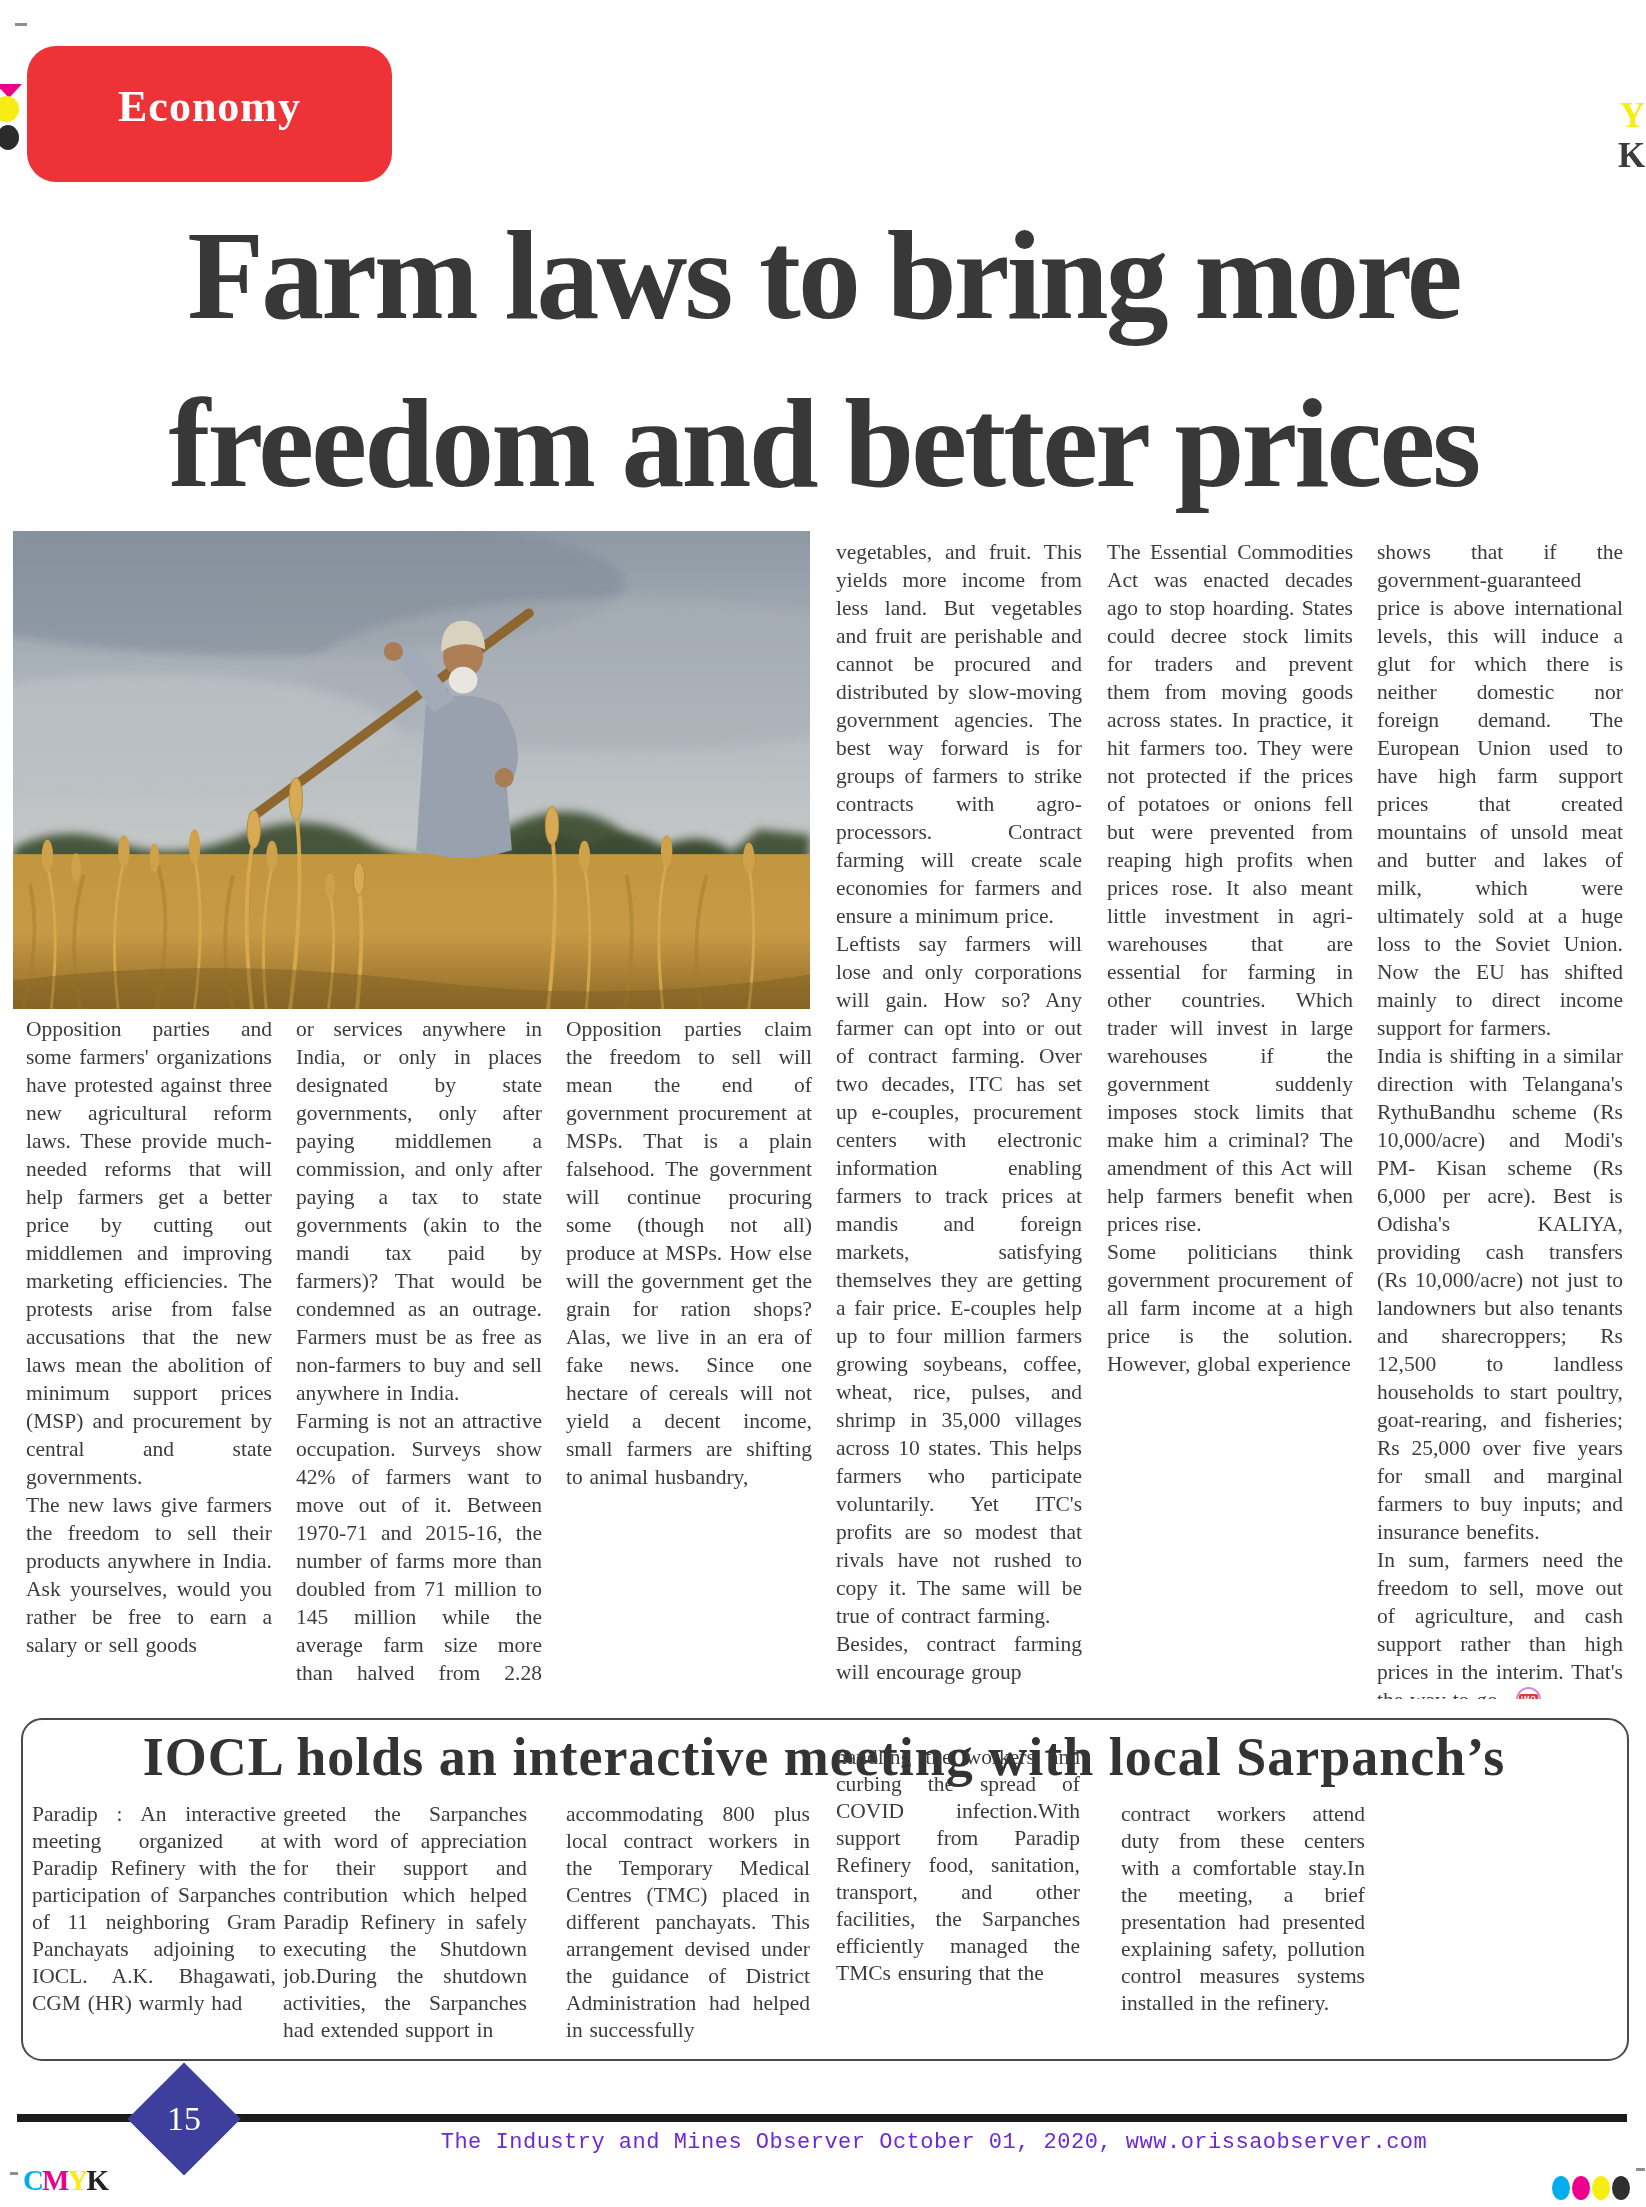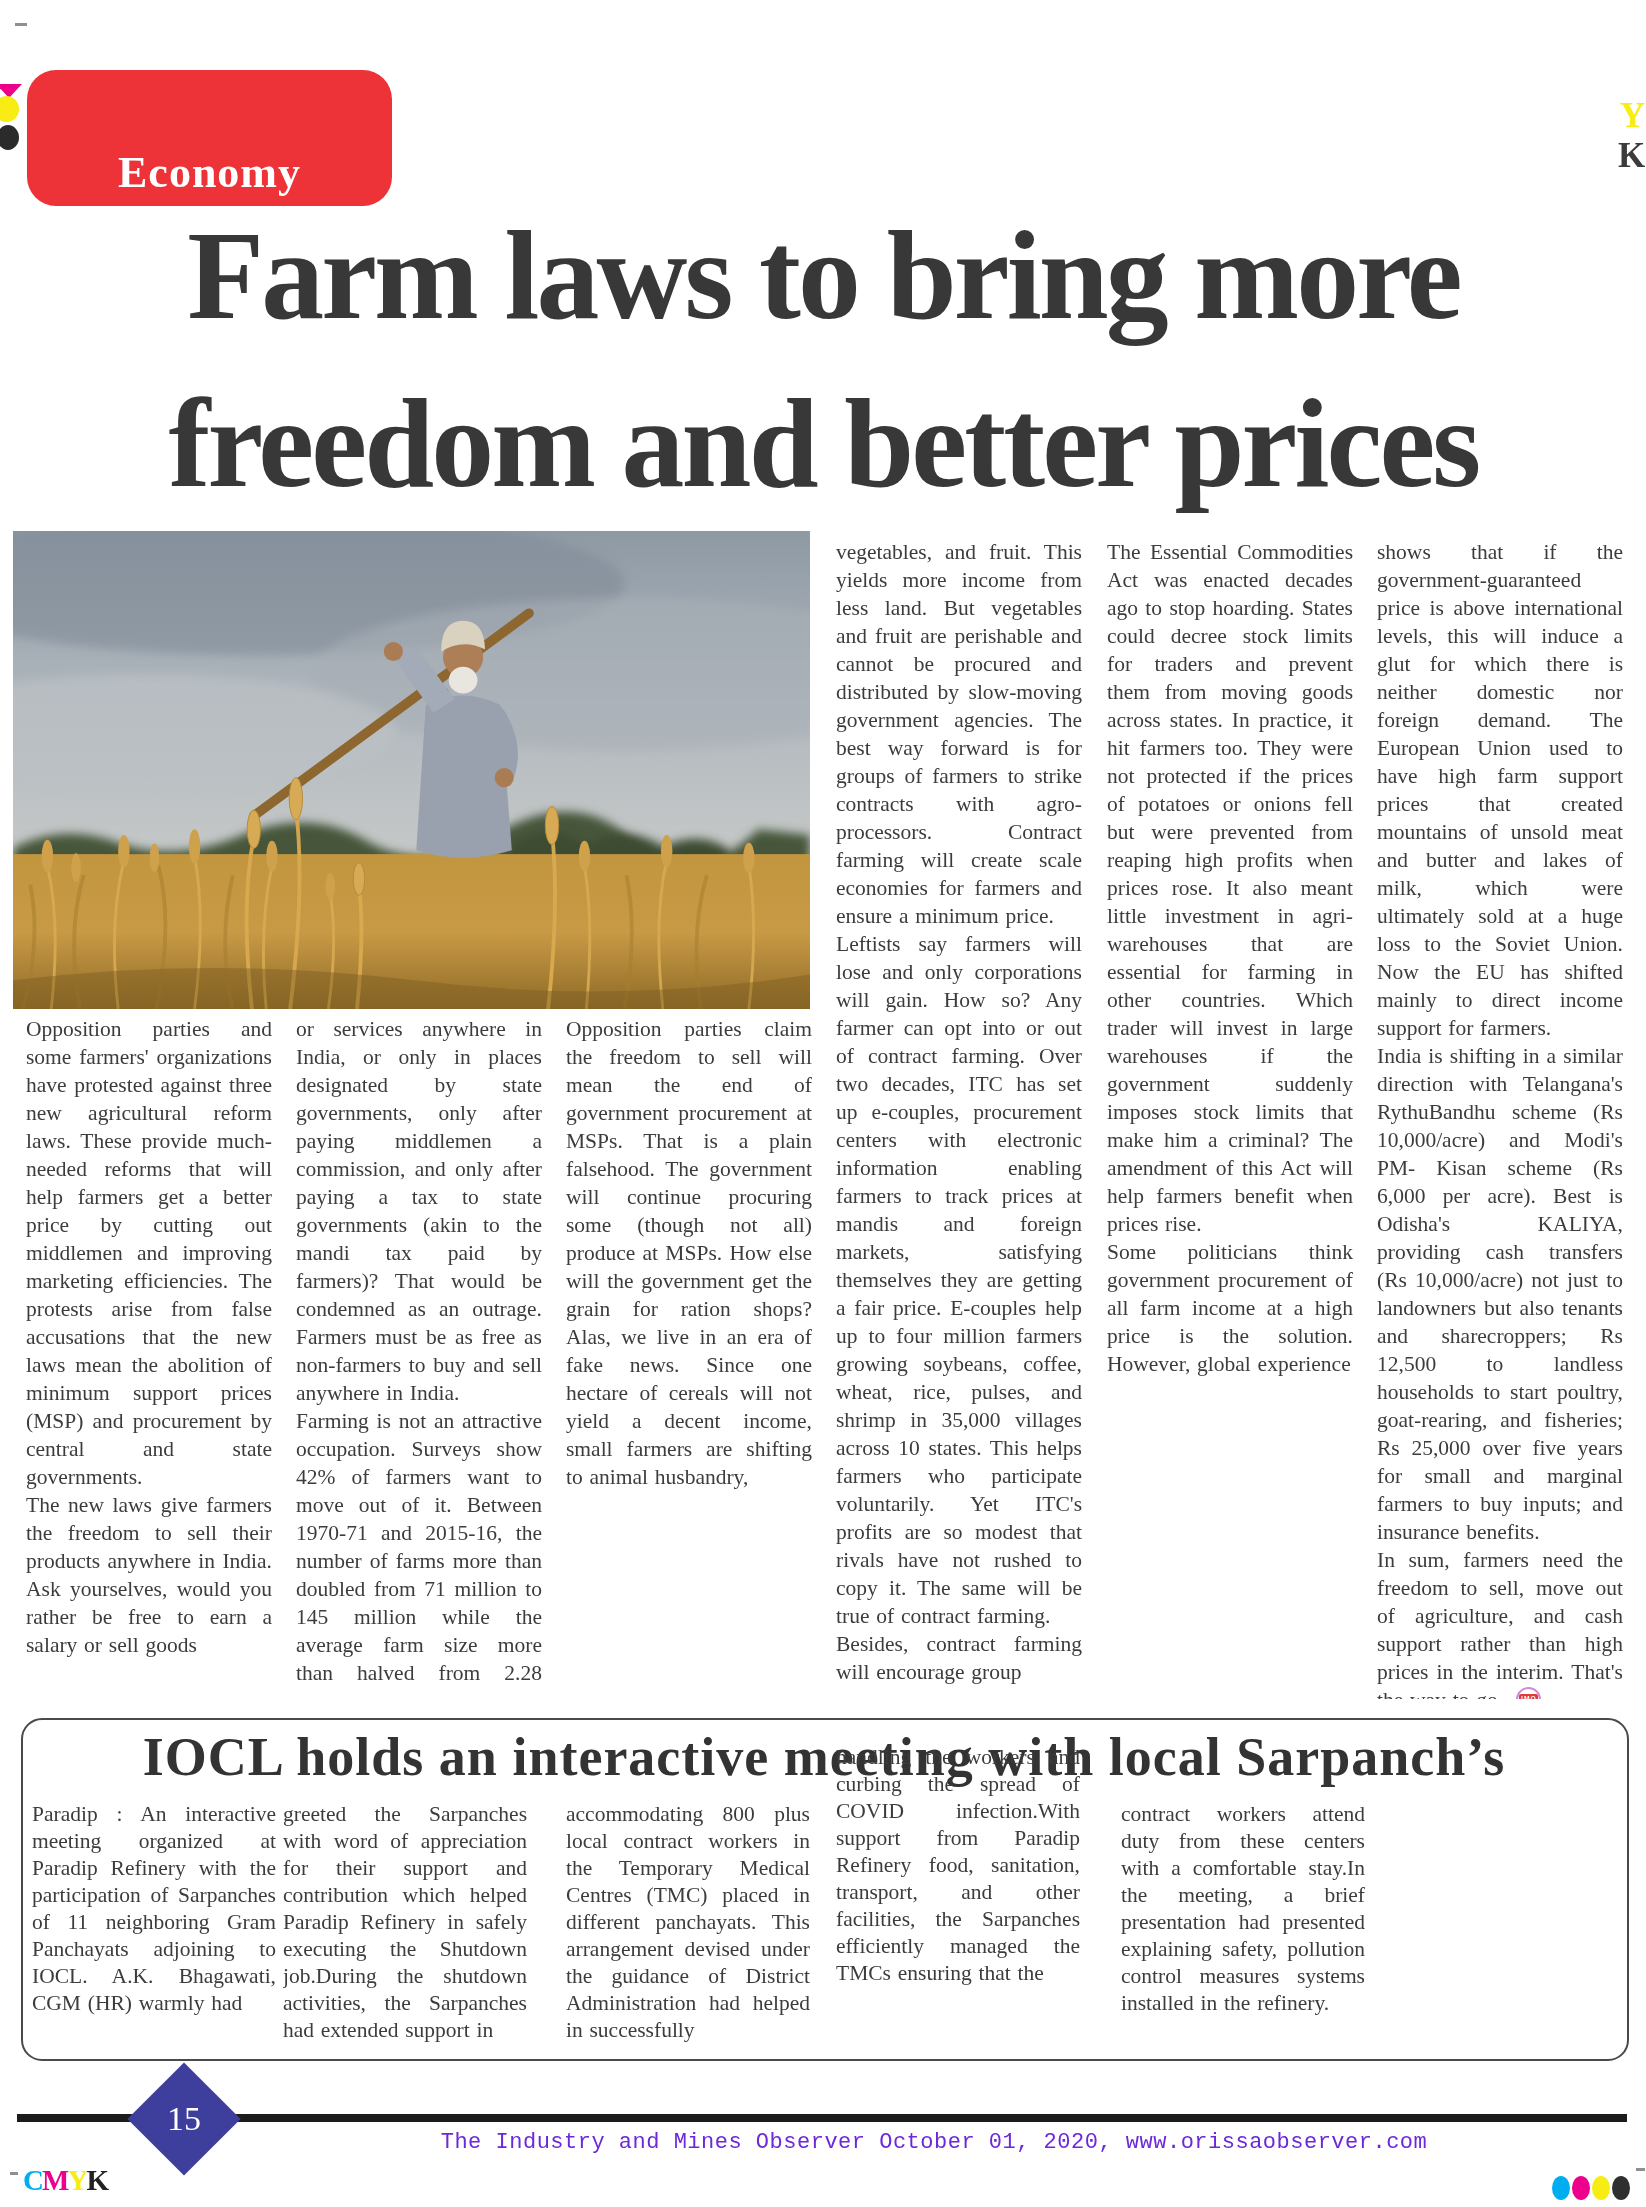--- a/index.html
+++ b/index.html
@@ -14,21 +14,21 @@
   .reg-tri{width:0;height:0;border-left:13.4px solid transparent;border-right:13.4px solid transparent;border-top:14.3px solid #EC008C;margin-left:1.9px;}
   .reg-dot{border-radius:50%;}
   .reg-y{width:25px;height:26px;background:#F7EC13;margin-top:-1.9px;}
   .reg-k{width:22px;height:25px;background:#2B2B2B;margin-top:2.9px;margin-left:2.9px;}
   .yk{position:absolute;right:1.9px;top:96px;text-align:right;font-weight:bold;font-size:35px;line-height:40px;}
   .yk .y{color:#F7EC13;}
   .yk .k{color:#3b3b3b;}
   
   .badge{
     position:absolute;left:27px;top:46px;width:365px;height:136px;
-    background:#ED3338;border-radius:29px;display:flex;align-items:flex-end;justify-content:center;margin-top:24px;
+    background:#ED3338;border-radius:29px;display:flex;align-items:center;justify-content:center;
   }
   .badge span{color:#fff;font-weight:bold;font-size:44px;letter-spacing:1px;transform:translateY(-7.6px);}
   
   .headline{
     position:absolute;left:0;top:191px;width:1647px;text-align:center;
     font-weight:bold;color:#383838;font-size:127px;line-height:168px;letter-spacing:-2.9px;
     transform:scaleX(0.99);
   }
   
   .photo{position:absolute;left:13.4px;top:531px;width:797px;height:478px;overflow:hidden;background:#aab1b6;}

